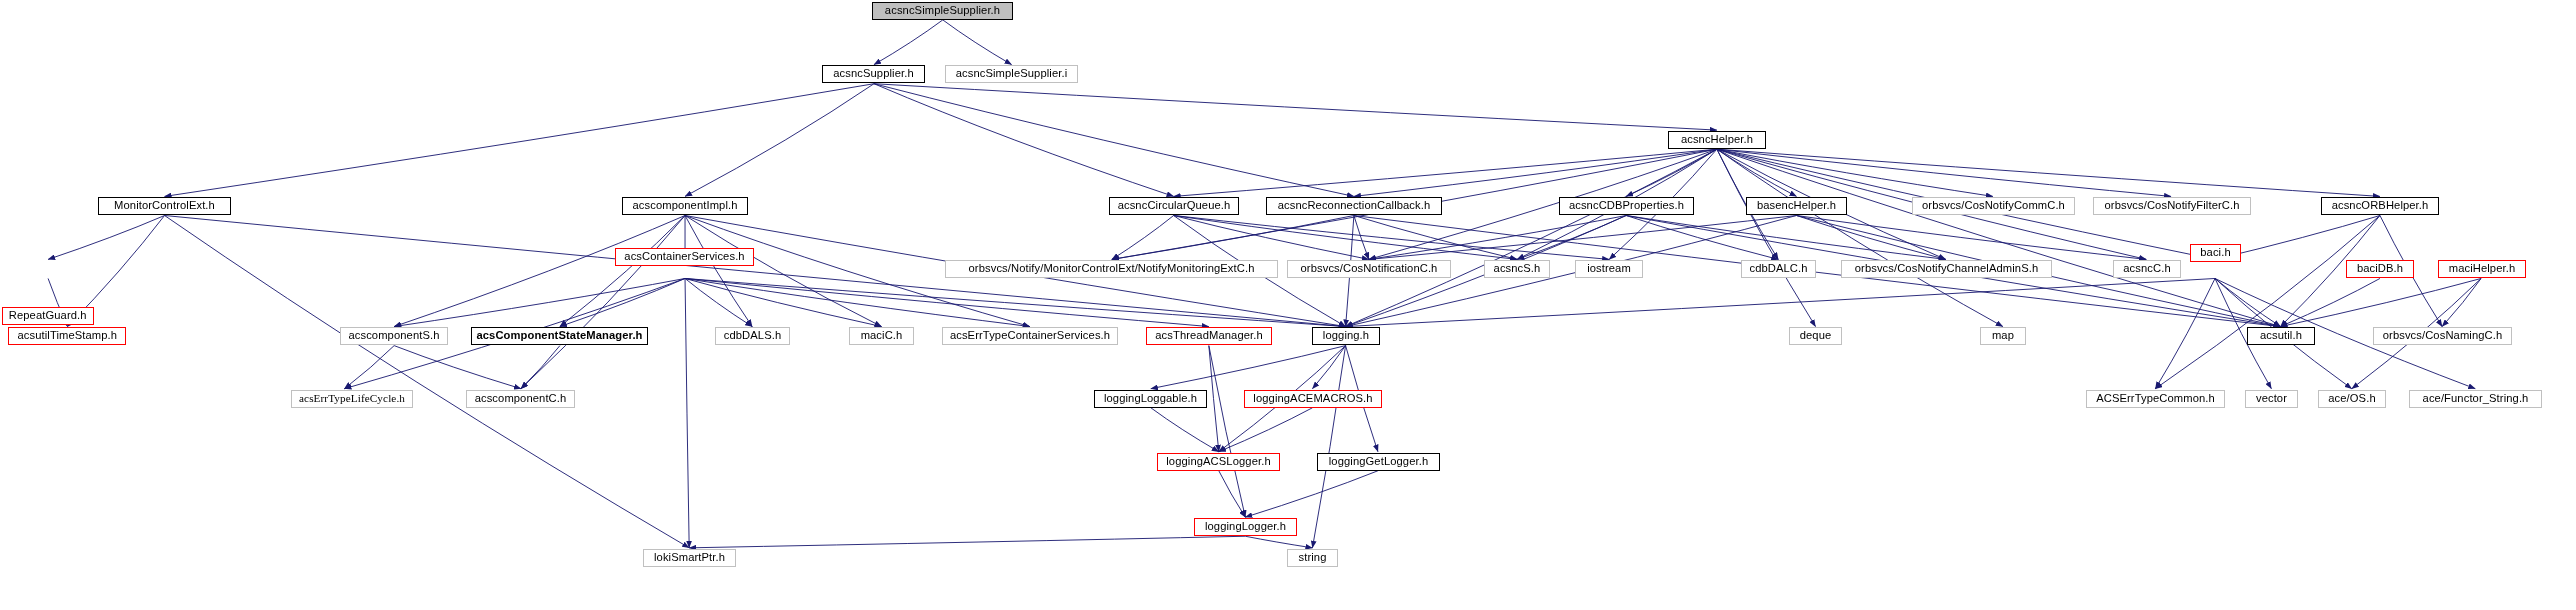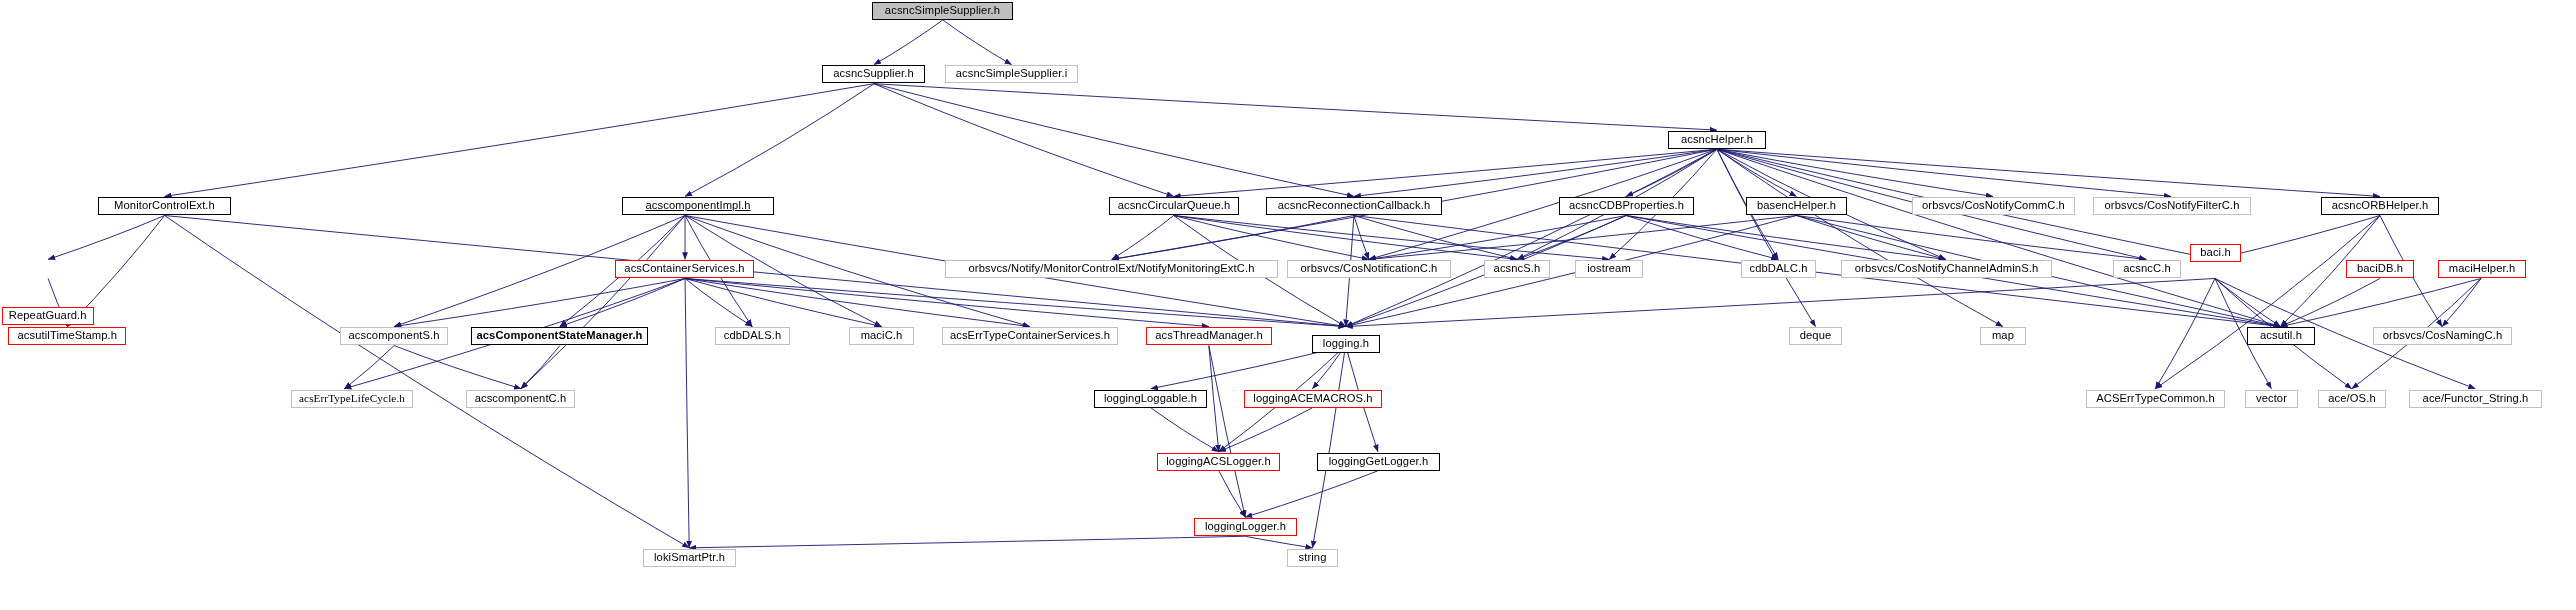--- a/index.html
+++ b/index.html
@@ -125,48 +125,48 @@
         <path d="M1502,647 Q1537.64,654 1583,661" marker-end="url(#ah)"></path>
         <path d="M1502,647 Q1192.5,654 831,661" marker-end="url(#ah)"></path>
       </g>
   </svg>
   <div id="node-layer">
       <div class="node root" style="left: 872px; top: 1.7px; width: 141px;">acsncSimpleSupplier.h</div>
       <div class="node black" style="left: 822px; top: 65px; width: 103px;">acsncSupplier.h</div>
       <div class="node " style="left: 945px; top: 65px; width: 133px;">acsncSimpleSupplier.i</div>
       <div class="node black" style="left: 1668px; top: 131px; width: 98px;">acsncHelper.h</div>
       <div class="node black" style="left: 98px; top: 197px; width: 133px;">MonitorControlExt.h</div>
-      <div class="node black" style="left: 622px; top: 197px; width: 152px; text-decoration: underline;">acscomponentImpl.h</div>
+      <div class="node black" style="left: 622px; top: 197px; width: 126px;">acscomponentImpl.h</div>
       <div class="node black" style="left: 1109px; top: 197px; width: 130px;">acsncCircularQueue.h</div>
       <div class="node black" style="left: 1266px; top: 197px; width: 176px;">acsncReconnectionCallback.h</div>
       <div class="node black" style="left: 1559px; top: 197px; width: 135px;">acsncCDBProperties.h</div>
       <div class="node black" style="left: 1746px; top: 197px; width: 101px;">basencHelper.h</div>
       <div class="node " style="left: 1912px; top: 197px; width: 163px;">orbsvcs/CosNotifyCommC.h</div>
       <div class="node " style="left: 2093px; top: 197px; width: 158px;">orbsvcs/CosNotifyFilterC.h</div>
       <div class="node black" style="left: 2321px; top: 197px; width: 118px;">acsncORBHelper.h</div>
       <div class="node red" style="left: 1.7px; top: 260px; width: 92px; margin-top: 47px;">RepeatGuard.h</div>
-      <div class="node red" style="left: 615px; top: 260px; width: 139px;">acsContainerServices.h</div>
+      <div class="node red" style="left: 615px; top: 248px; width: 139px;">acsContainerServices.h</div>
       <div class="node " style="left: 945px; top: 260px; width: 333px;">orbsvcs/Notify/MonitorControlExt/NotifyMonitoringExtC.h</div>
       <div class="node " style="left: 1287px; top: 260px; width: 164px;">orbsvcs/CosNotificationC.h</div>
       <div class="node " style="left: 1484px; top: 260px; width: 66px;">acsncS.h</div>
       <div class="node " style="left: 1575px; top: 260px; width: 68px;">iostream</div>
       <div class="node " style="left: 1741px; top: 260px; width: 75px;">cdbDALC.h</div>
       <div class="node " style="left: 1841px; top: 260px; width: 211px;">orbsvcs/CosNotifyChannelAdminS.h</div>
       <div class="node " style="left: 2113px; top: 260px; width: 68px;">acsncC.h</div>
       <div class="node red" style="left: 2190px; top: 244px; width: 51px;">baci.h</div>
       <div class="node red" style="left: 2346px; top: 260px; width: 68px;">baciDB.h</div>
       <div class="node red" style="left: 2438px; top: 260px; width: 88px;">maciHelper.h</div>
       <div class="node red" style="left: 8.3px; top: 327px; width: 118px;">acsutilTimeStamp.h</div>
       <div class="node " style="left: 340px; top: 327px; width: 108px;">acscomponentS.h</div>
       <div class="node black" style="left: 471px; top: 327px; width: 177px; font-weight: bold;">acsComponentStateManager.h</div>
       <div class="node " style="left: 715px; top: 327px; width: 75px;">cdbDALS.h</div>
       <div class="node " style="left: 849px; top: 327px; width: 65px;">maciC.h</div>
       <div class="node " style="left: 942px; top: 327px; width: 176px;">acsErrTypeContainerServices.h</div>
       <div class="node red" style="left: 1146px; top: 327px; width: 126px;">acsThreadManager.h</div>
-      <div class="node black" style="left: 1312px; top: 327px; width: 68px; margin-top: 8px;">logging.h</div>
+      <div class="node black" style="left: 1312px; top: 327px; width: 68px;">logging.h</div>
       <div class="node " style="left: 1789px; top: 327px; width: 53px;">deque</div>
       <div class="node " style="left: 1980px; top: 327px; width: 46px;">map</div>
       <div class="node black" style="left: 2247px; top: 327px; width: 68px;">acsutil.h</div>
       <div class="node " style="left: 2373px; top: 327px; width: 139px;">orbsvcs/CosNamingC.h</div>
       <div class="node " style="left: 291px; top: 390px; width: 122px; font-family: Liberation Serif, serif;">acsErrTypeLifeCycle.h</div>
       <div class="node " style="left: 466px; top: 390px; width: 109px;">acscomponentC.h</div>
       <div class="node black" style="left: 1094px; top: 390px; width: 113px;">loggingLoggable.h</div>
       <div class="node red" style="left: 1244px; top: 390px; width: 138px;">loggingACEMACROS.h</div>
       <div class="node " style="left: 2086px; top: 390px; width: 139px;">ACSErrTypeCommon.h</div>
       <div class="node " style="left: 2245px; top: 390px; width: 53px;">vector</div>

